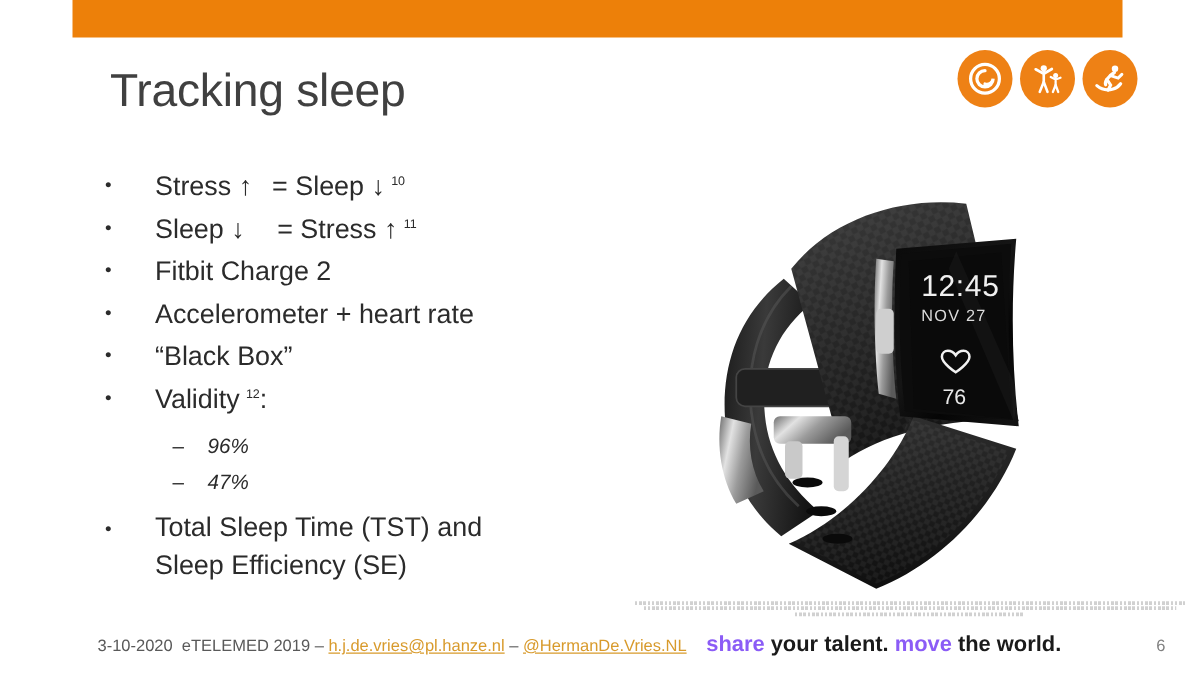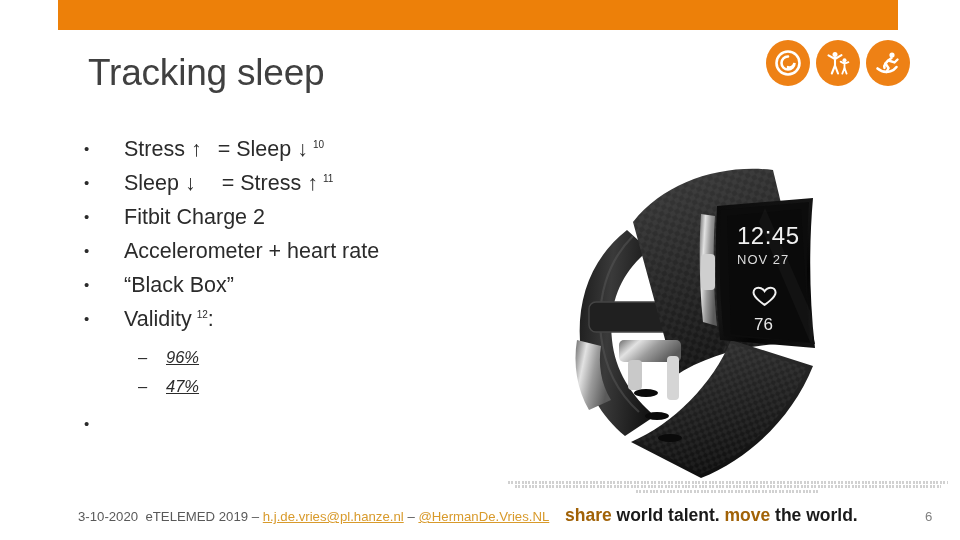--- a/index.html
+++ b/index.html
@@ -107,30 +107,30 @@
   }
   .sub-mark {
     width: 28px;
     flex: 0 0 28px;
     font-style: normal;
   }
   .sub-label {
     width: 128px;
     flex: 0 0 128px;
   }
-  .sub-value { flex: 0 0 auto; text-decoration: underline; }
+  .sub-value { flex: 0 0 auto; }
 
   .bullet-row.wrapped { white-space: normal; line-height: 30px; }
   .bullet-row.wrapped .bullet-text { max-width: 330px; }
 
   
   .device-wrap {
     position: absolute;
     left: 515px;
-    top: 144px;
+    top: 137px;
     width: 430px;
     height: 345px;
   }
   .device-wrap svg { display: block; }
 
   
   .attribution {
     position: absolute;
     left: 508px;
     top: 479px;
@@ -173,21 +173,21 @@
   .footer-left .dash { color: #595959; }
   .footer-tagline {
     position: absolute;
     left: 565px;
     top: 1px;
     font-size: 17.5px;
     font-weight: bold;
     color: #1a1a1a;
     white-space: nowrap;
   }
-  .footer-tagline .hl { color: #a16207; }
+  .footer-tagline .hl { color: #8b5cf6; }
   .footer-page {
     position: absolute;
     left: 925px;
     top: 5px;
     font-size: 13.2px;
     color: #808080;
   }
 </style>
 </head>
 <body>
@@ -266,20 +266,24 @@
       <span class="sub-value">96%</span>
     </div>
     <div class="sub-row">
       <span class="sub-mark">–</span>
       <span class="sub-value">47%</span>
     </div>
   </div>
 
   <div class="bullet-row wrapped">
     <span class="bullet-mark">•</span>
+    <span class="bullet-text">
+      <span>Total Sleep Time (TST) and</span><br>
+      <span>Sleep Efficiency (SE)</span>
+    </span>
   </div>
 </div>
 
 <div class="device-wrap">
   <svg width="430" height="345" viewBox="0 0 430 345">
     <defs>
       <linearGradient id="strapTop" x1="0" y1="0" x2="0.35" y2="1">
         <stop offset="0%" stop-color="#3b3b3b"></stop>
         <stop offset="55%" stop-color="#262626"></stop>
         <stop offset="100%" stop-color="#141414"></stop>
@@ -377,15 +381,15 @@
 
 <div class="footer">
   <div class="footer-left">
     <span>3-10-2020</span>&nbsp;
     <span>eTELEMED 2019</span>
     <span class="dash">–</span>
     <a href="#">h.j.de.vries@pl.hanze.nl</a>
     <span class="dash">–</span>
     <a href="#">@HermanDe.Vries.NL</a>
   </div>
-  <div class="footer-tagline"><span class="hl">share</span><span> world talent. </span><span class="hl">move</span><span> the world.</span></div>
+  <div class="footer-tagline"><span class="hl">share</span><span> your talent. </span><span class="hl">move</span><span> the world.</span></div>
   <div class="footer-page">6</div>
 </div>
 
 </body></html>

